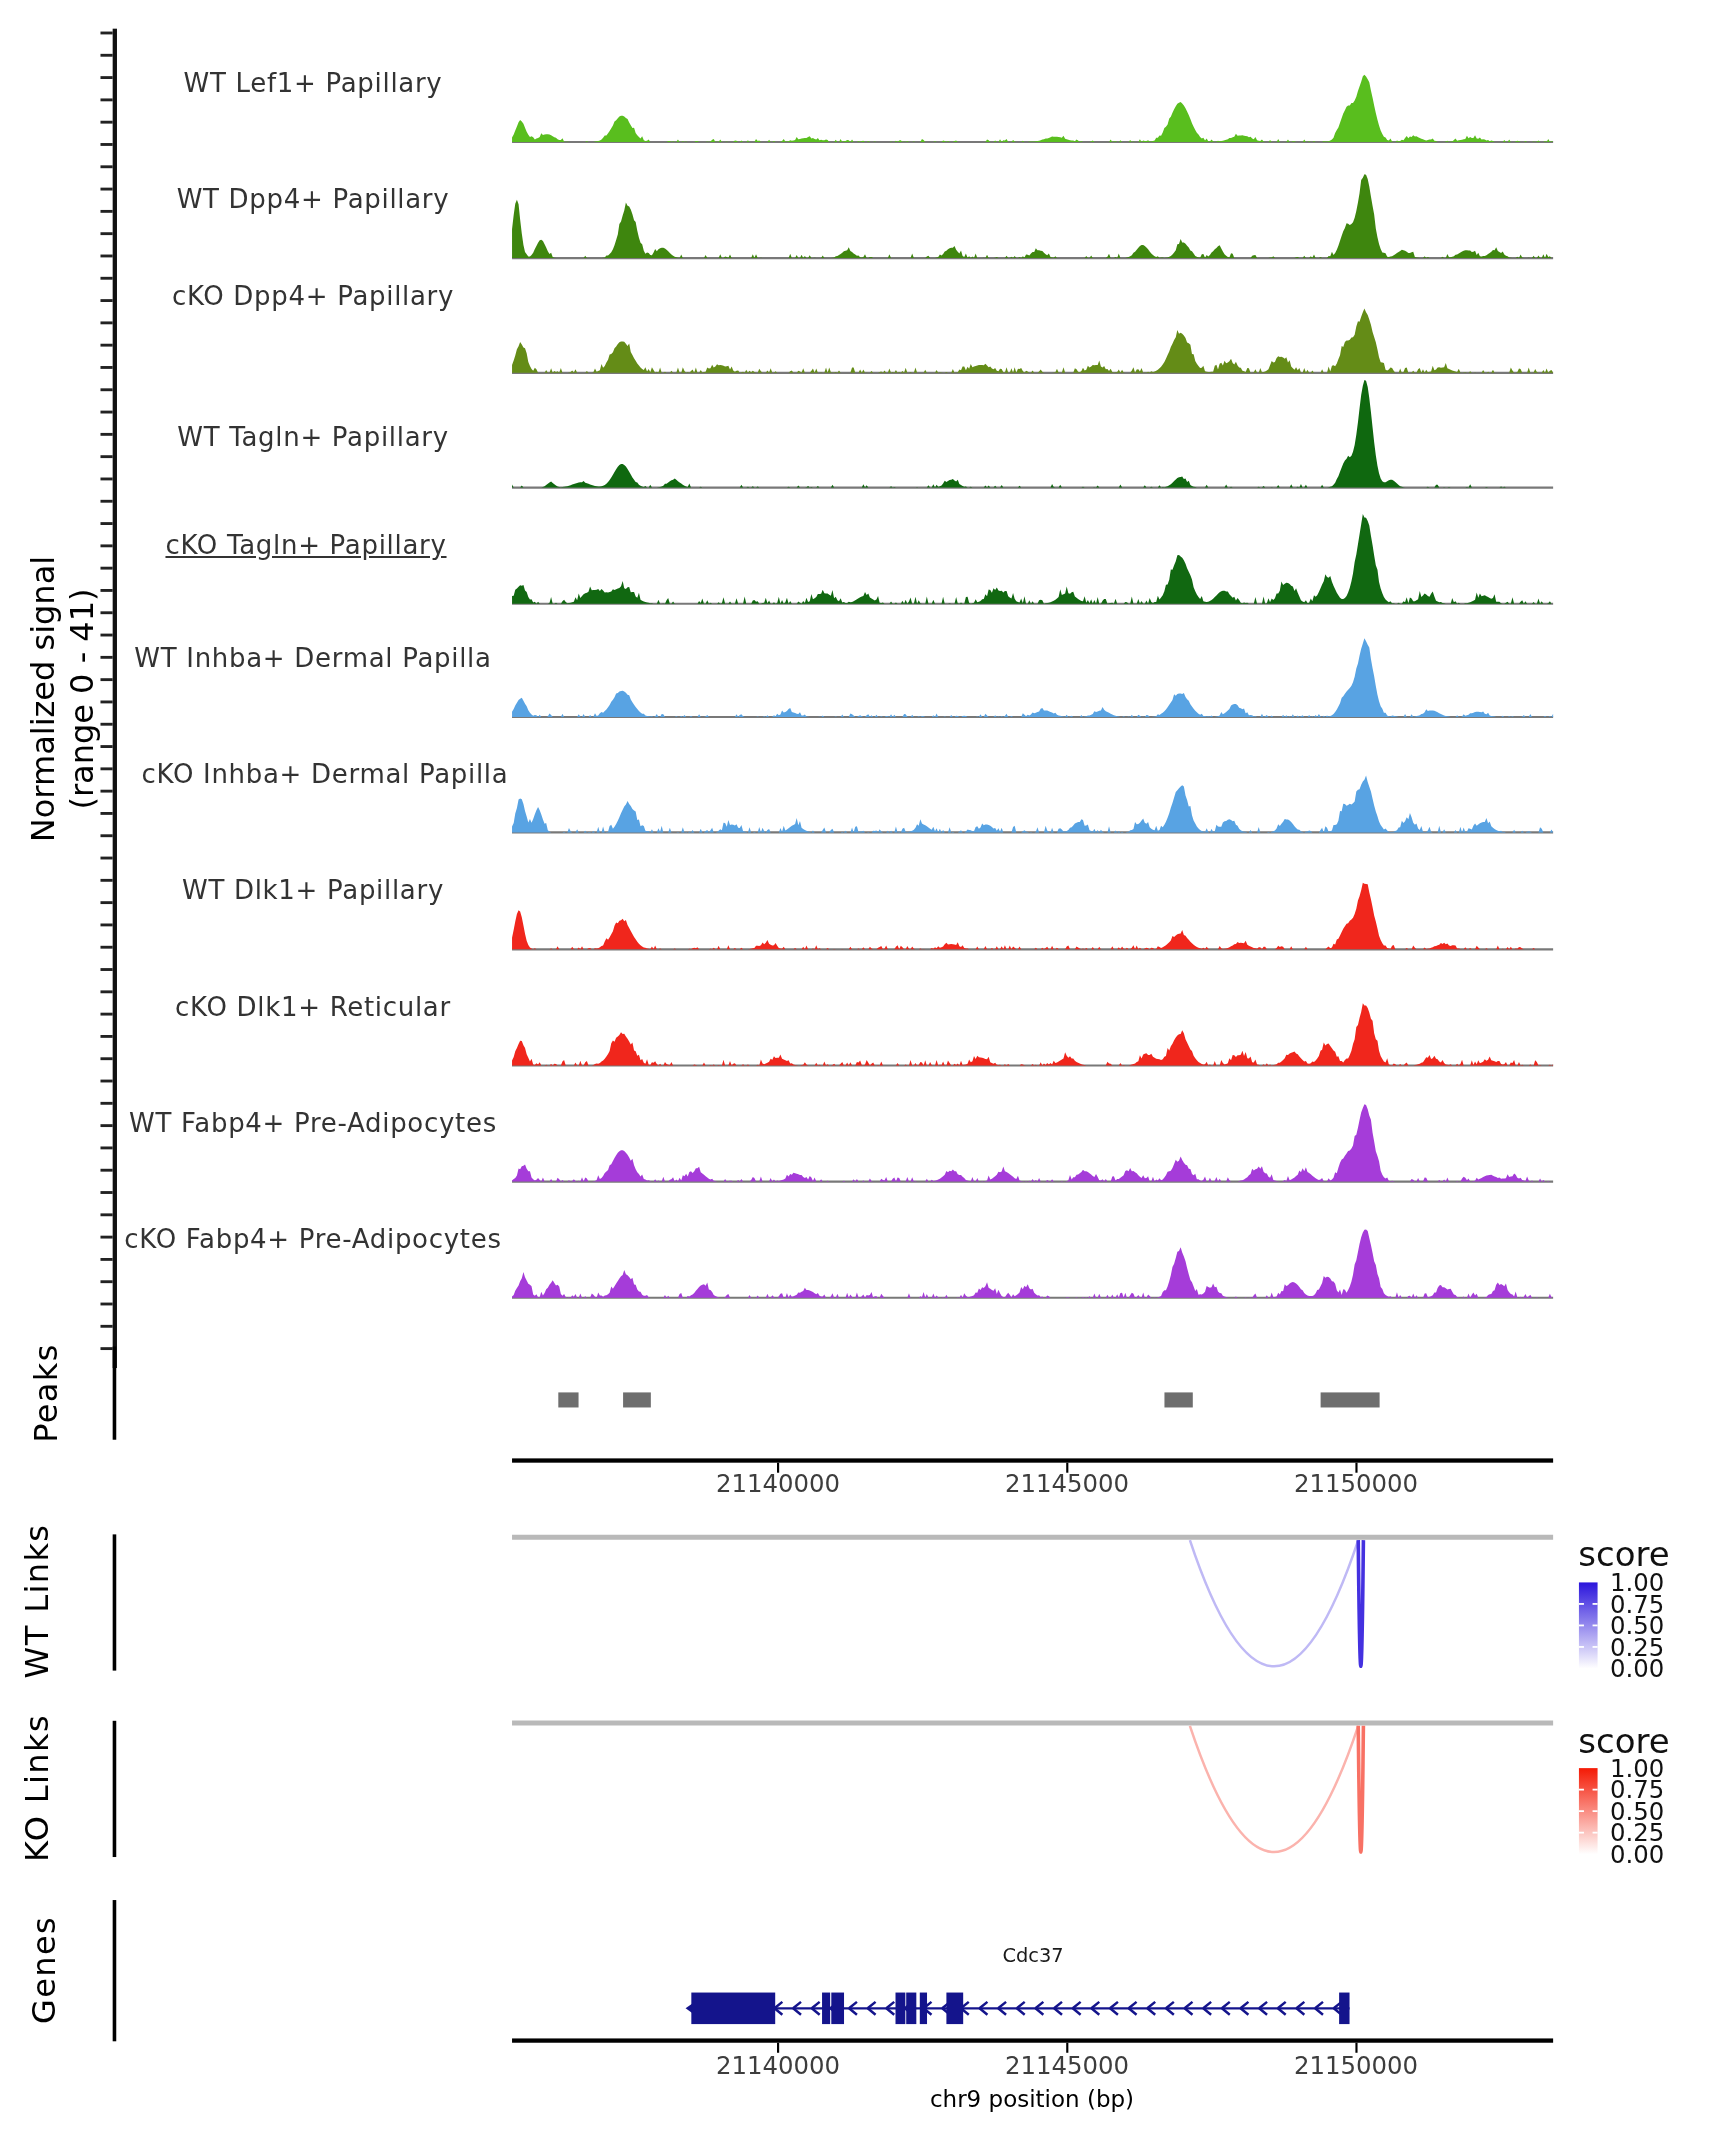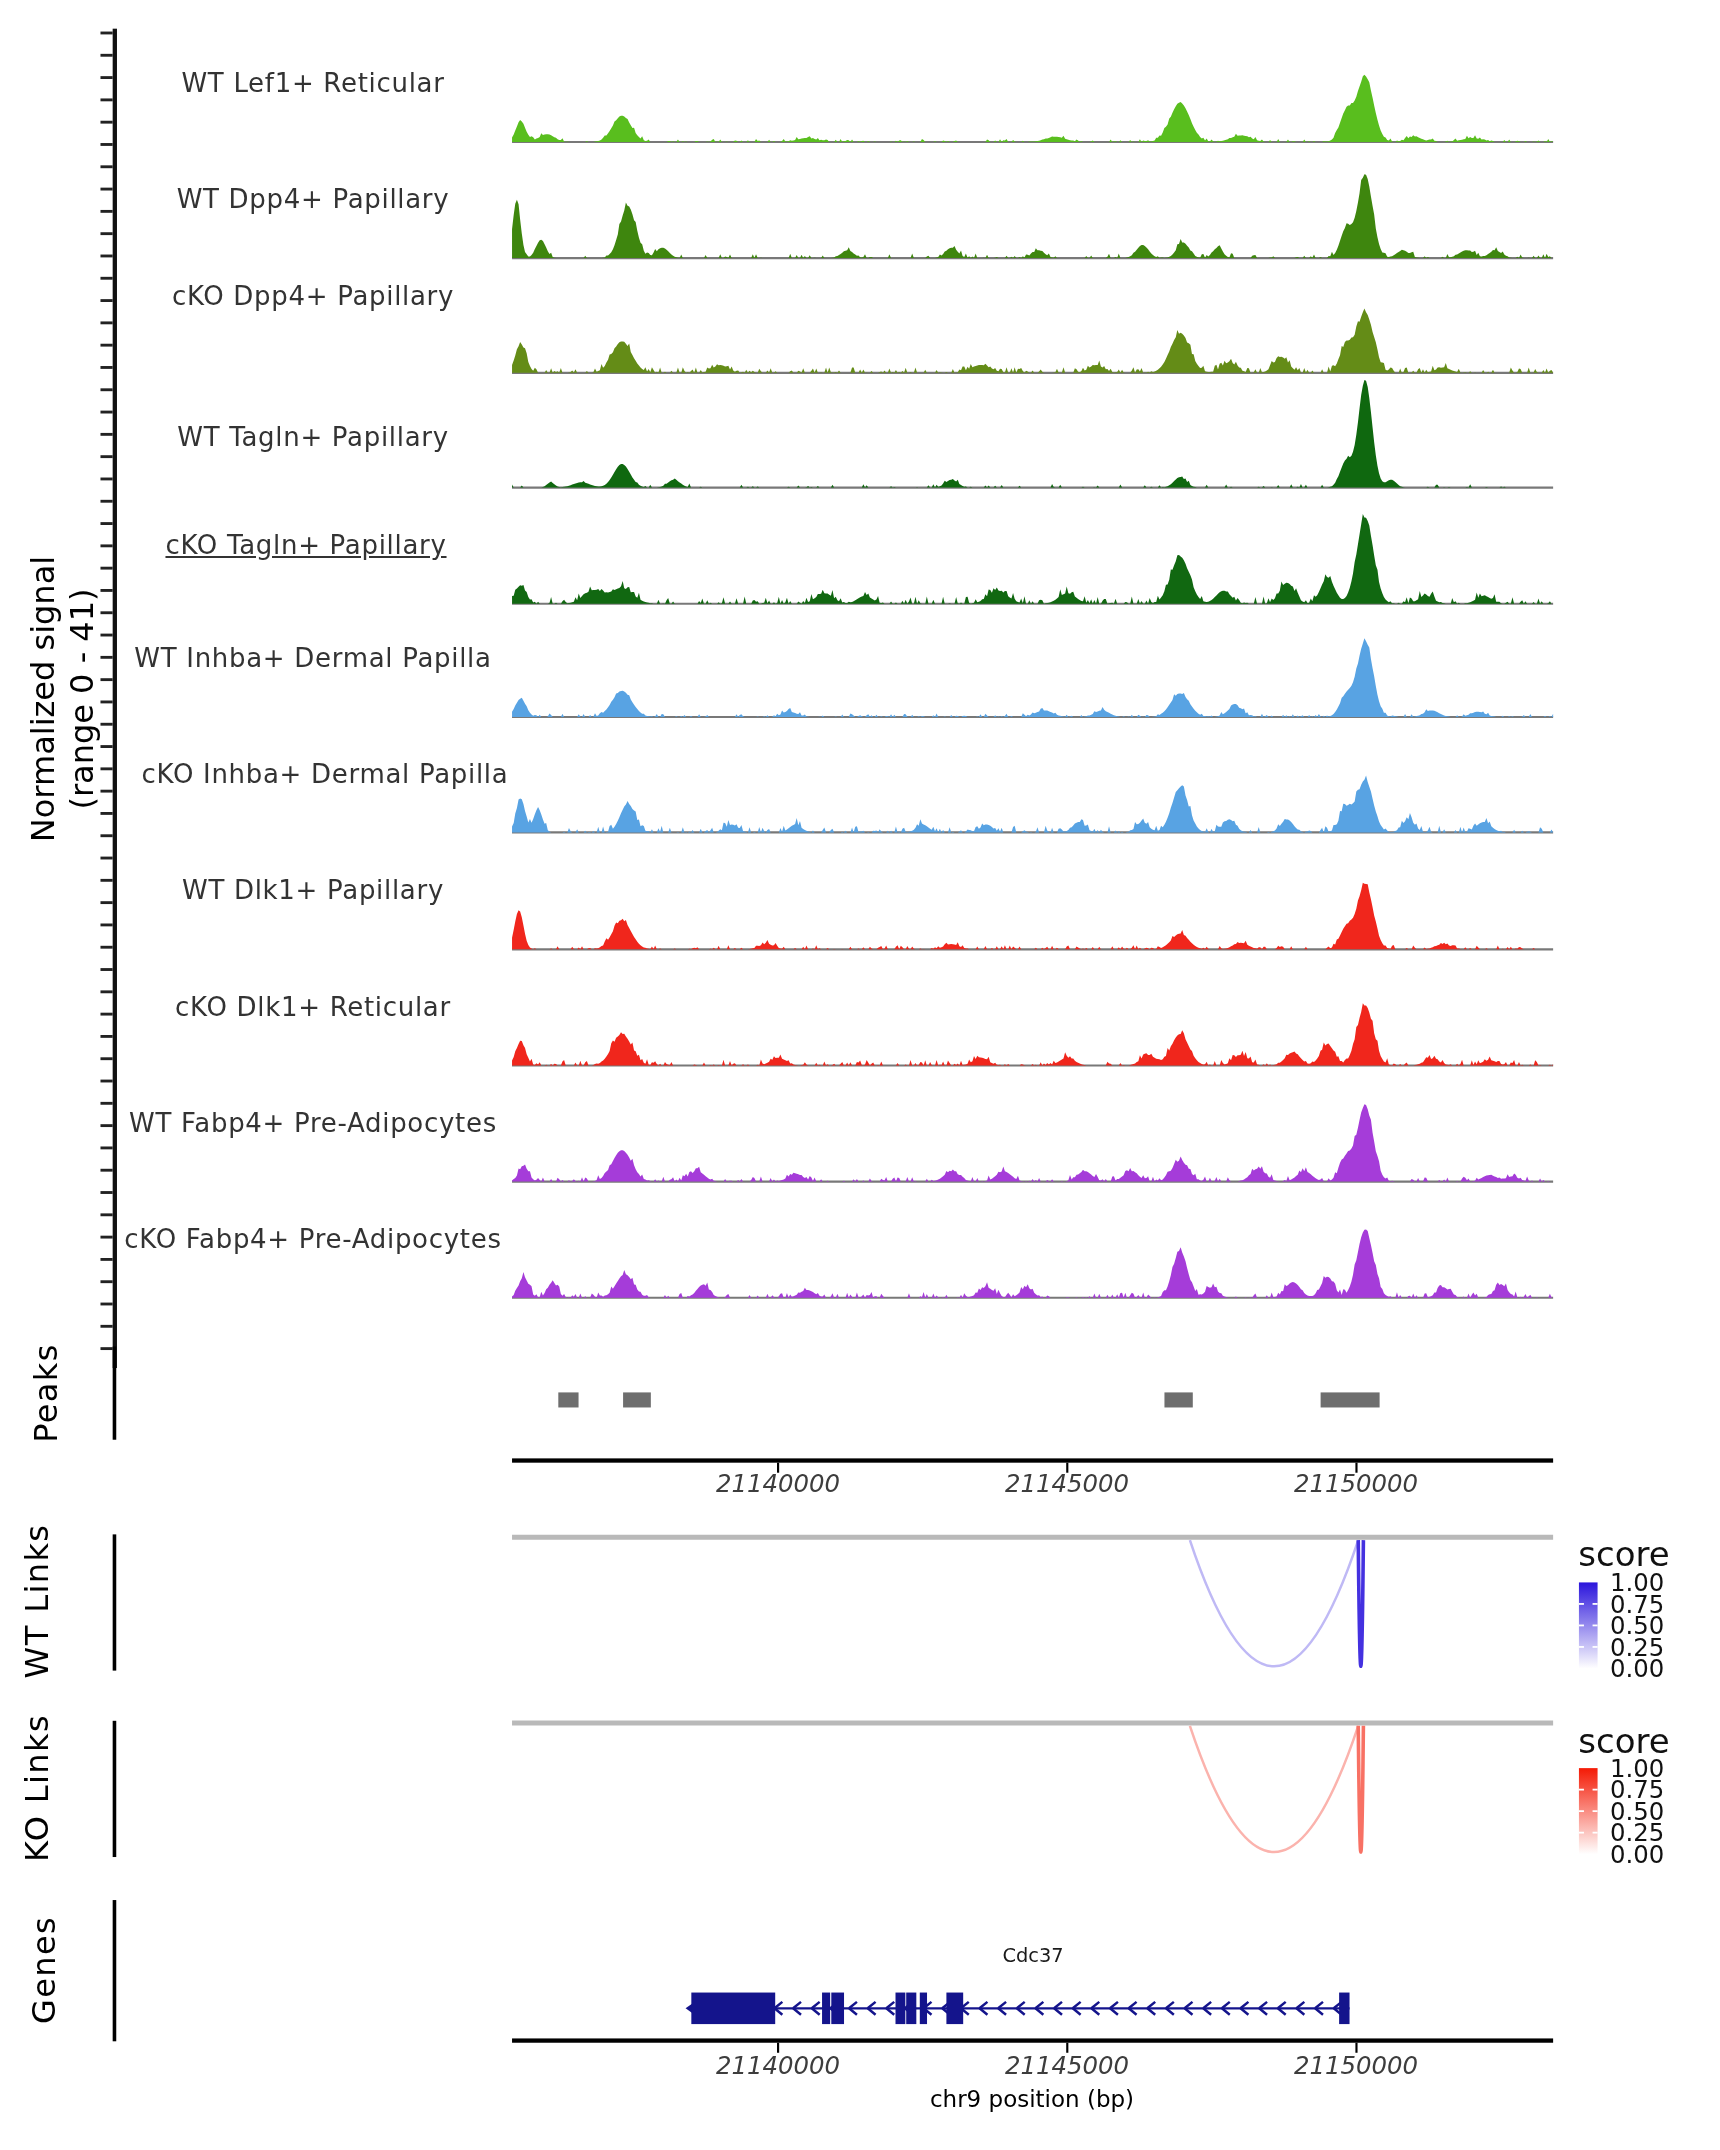--- a/index.html
+++ b/index.html
@@ -5,21 +5,21 @@
   html,body{margin:0;padding:0;background:#ffffff;}
   #stage{
     position:relative;width:1721px;height:2151px;background:#ffffff;overflow:hidden;
     font-family:"DejaVu Sans","Liberation Sans",sans-serif;
   }
   #gfx{position:absolute;left:0;top:0;}
   .lbl{position:absolute;transform:translate(-50%,-50%);white-space:nowrap;color:#303030;}
   .rot{position:absolute;transform:translate(-50%,-50%) rotate(-90deg);white-space:nowrap;color:#000;}
   .track-lbl{font-size:26px;letter-spacing:0.7px;color:#333;}
   .sec-lbl{font-size:32px;letter-spacing:1.4px;color:#000;}
-  .tick-lbl{font-size:24.4px;color:#3d3d3d;font-style:italic;}
+  .tick-lbl{font-size:24.4px;color:#3d3d3d;}
   .legend-title{font-size:34px;color:#111;}
   .legend-val{position:absolute;transform:translate(0,-50%);font-size:24.4px;color:#111;white-space:nowrap;}
   .axis-title{font-size:23px;color:#000;}
   .gene-name{font-size:19.4px;color:#1a1a1a;}
   .yaxis-lbl{font-size:32px;line-height:39px;text-align:center;color:#000;}
 </style>
 </head>
 <body>
 
 <div id="stage">
@@ -213,21 +213,21 @@
   <div class="rot sec-lbl" style="left:44px;top:1970px;">Genes</div>
 
   <div class="lbl legend-title" style="left:1624px;top:1554px;">score</div>
   <div class="lbl legend-title" style="left:1624px;top:1741px;">score</div>
 
   <div class="lbl gene-name" style="left:1033px;top:1955px;">Cdc37</div>
 
   <div class="lbl axis-title" style="left:1032px;top:2099px;">chr9 position (bp)</div>
 
   <div id="dyn-labels">
-      <div class="lbl track-lbl" style="left: 313px; top: 83px;">WT Lef1+ Reticular</div>
+      <div class="lbl track-lbl" style="left: 313px; top: 83px;">WT Lef1+ Papillary</div>
       <div class="lbl track-lbl" style="left: 313px; top: 199px;">WT Dpp4+ Papillary</div>
       <div class="lbl track-lbl" style="left: 313px; top: 296px;">cKO Dpp4+ Papillary</div>
       <div class="lbl track-lbl" style="left: 313px; top: 429px; margin-top: 8px;">WT Tagln+ Papillary</div>
       <div class="lbl track-lbl" style="left: 306px; top: 545px; text-decoration: underline;">cKO Tagln+ Papillary</div>
       <div class="lbl track-lbl" style="left: 313px; top: 658px;">WT Inhba+ Dermal Papilla</div>
       <div class="lbl track-lbl" style="left: 313px; top: 774px; margin-left: 12px;">cKO Inhba+ Dermal Papilla</div>
       <div class="lbl track-lbl" style="left: 313px; top: 890px;">WT Dlk1+ Papillary</div>
       <div class="lbl track-lbl" style="left: 313px; top: 1007px;">cKO Dlk1+ Reticular</div>
       <div class="lbl track-lbl" style="left: 313px; top: 1123px;">WT Fabp4+ Pre-Adipocytes</div>
       <div class="lbl track-lbl" style="left: 313px; top: 1239px;">cKO Fabp4+ Pre-Adipocytes</div>

